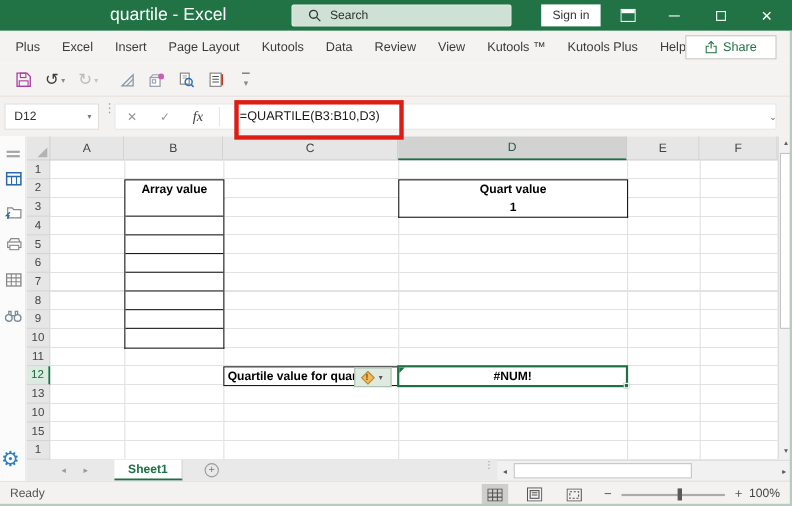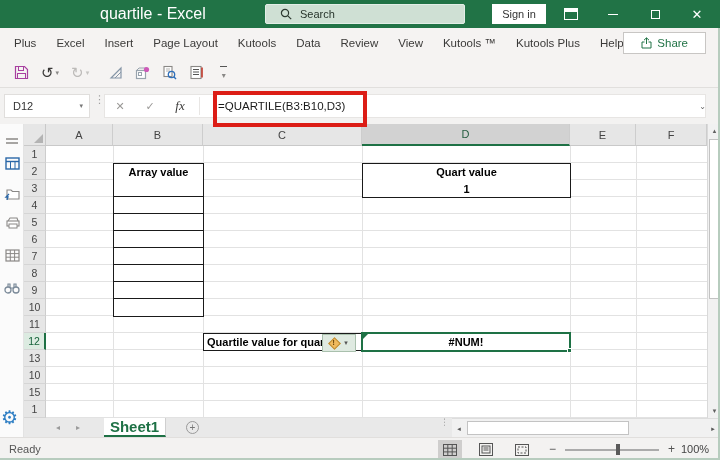--- a/index.html
+++ b/index.html
@@ -119,21 +119,21 @@
             justify-content:center; font-size:6px; color:#606060; cursor:pointer; }
   .vthumb { position:absolute; left:1px; top:15px; width:10px; height:160px; background:#fff;
             border:1px solid #c3c3c3; cursor:grab; }
 
   
   .sheetbar { position:absolute; left:24px; top:418px; width:696px; height:19px; background:#e9e9e9; }
   .tnav { position:absolute; top:0; height:19px; width:20px; display:flex; align-items:center;
           justify-content:center; color:#9a9a9a; font-size:8px; cursor:pointer; }
   .sheettab { position:absolute; left:80px; top:0; width:62px; height:19px; background:#fff;
               border-right:1px solid #cfcfcf; border-bottom:2px solid #1e7145; color:#1e7145; font-weight:bold;
-              font-size:15px; display:flex; align-items:center; justify-content:center; cursor:pointer; }
+              font-size:11px; display:flex; align-items:center; justify-content:center; cursor:pointer; }
   .addsheet { position:absolute; left:162px; top:3px; width:13px; height:13px; border:1px solid #9a9a9a;
               border-radius:50%; color:#777; font-size:10px; line-height:11px; text-align:center; cursor:pointer; }
   .tabdots { position:absolute; left:416px; top:2px; color:#9a9a9a; font-size:9px; line-height:5px; }
   .hscroll { position:absolute; left:428px; top:0; width:268px; height:19px; background:#f1f1f1;
              border-top:1px solid #ddd; }
   .harrow { position:absolute; top:0; width:14px; height:19px; display:flex; align-items:center;
             justify-content:center; font-size:7px; color:#555; cursor:pointer; }
   .hthumb { position:absolute; left:15px; top:2px; width:162px; height:14px; background:#fff;
             border:1px solid #c3c3c3; cursor:grab; }
 

